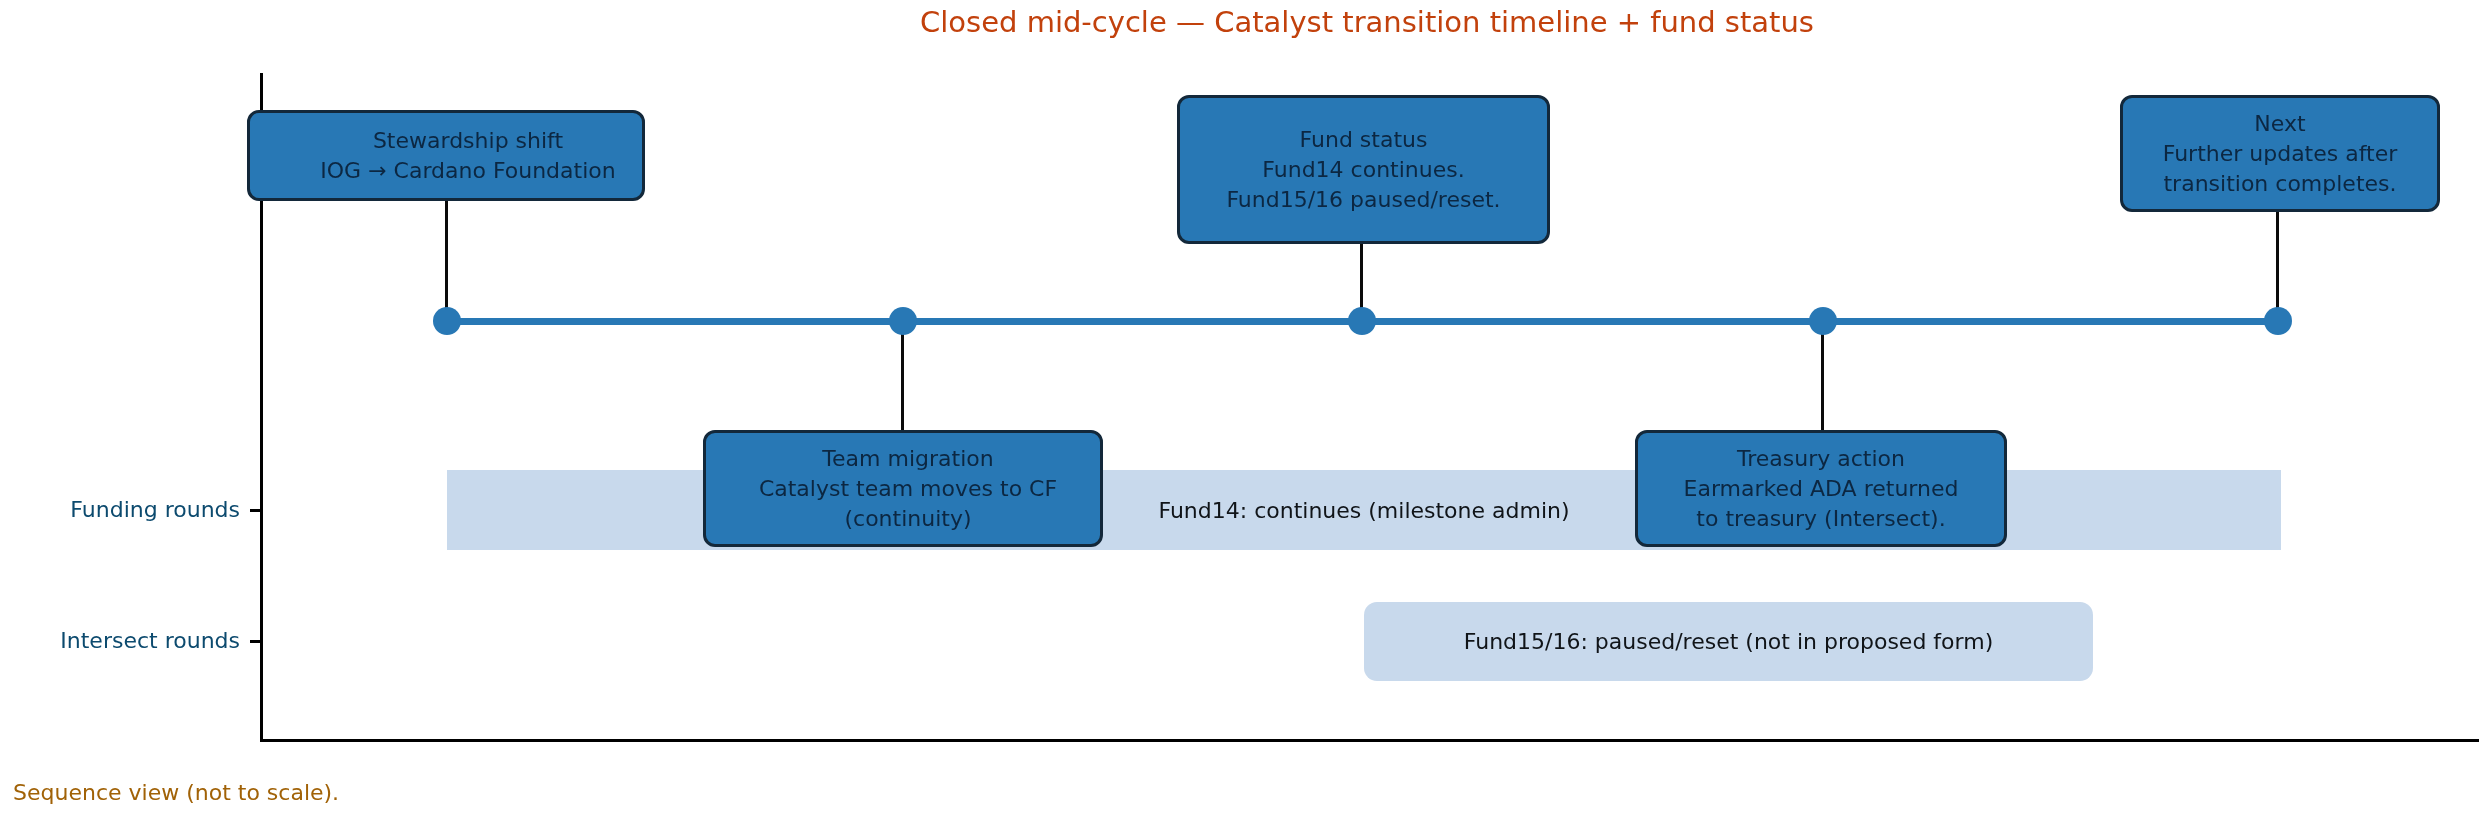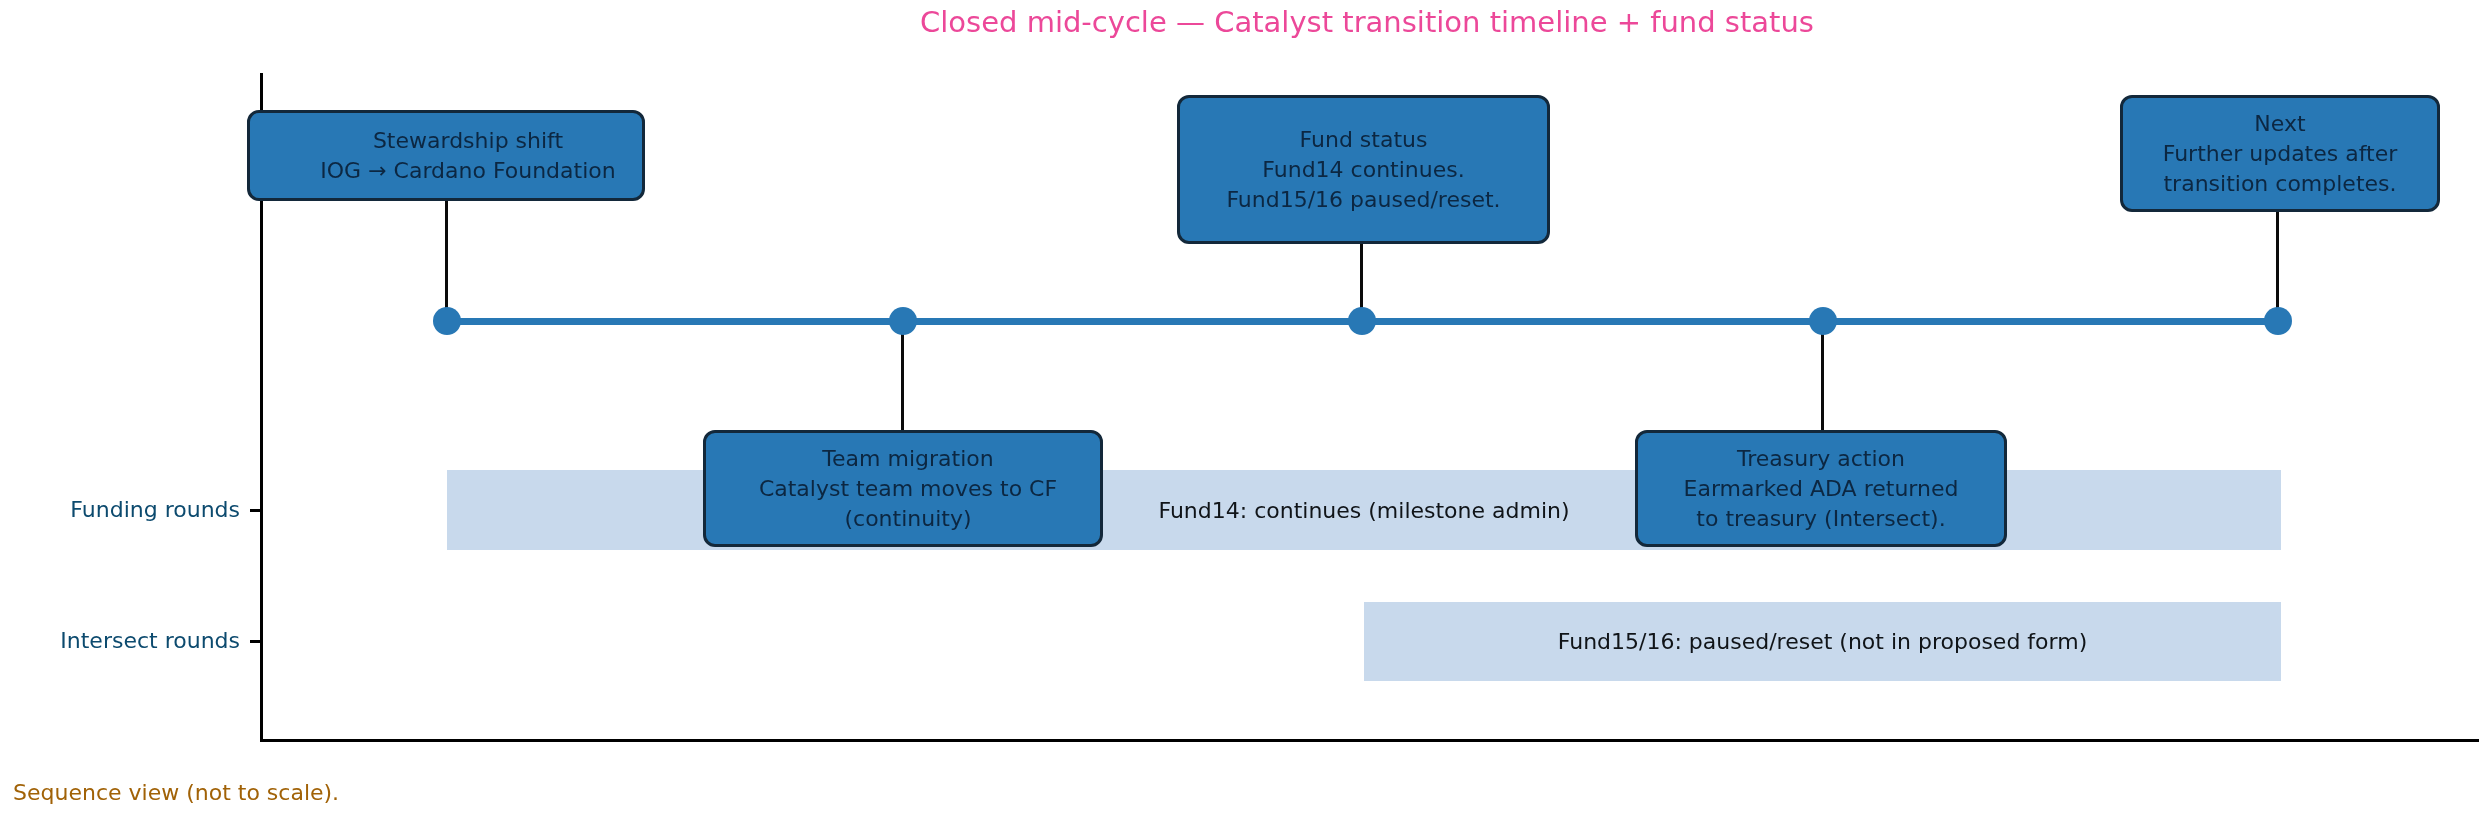--- a/index.html
+++ b/index.html
@@ -5,21 +5,21 @@
   html,body{margin:0;padding:0;background:#ffffff;}
   .figure{
     position:relative;
     width:2479px;height:822px;
     background:#ffffff;
     font-family:"DejaVu Sans", sans-serif;
     overflow:hidden;
   }
   .title{
     position:absolute;left:262px;top:5px;width:2210px;
-    text-align:center;font-size:29px;color:#ec4899;
+    text-align:center;font-size:29px;color:#c2410c;
   }
   .spine{position:absolute;background:#000000;}
   .spine-left{left:260px;top:73px;width:3px;height:668px;}
   .spine-bottom{left:260px;top:739px;width:2219px;height:3px;}
 
   .tickmark{position:absolute;width:11px;height:3px;background:#000000;left:250px;}
   .tick-1{top:509px;}
   .tick-2{top:640px;}
   .ytick-label{
     position:absolute;left:0;width:240px;text-align:right;
@@ -27,21 +27,21 @@
   }
   .ylabel-1{top:495px;}
   .ylabel-2{top:626px;}
 
   .bar{
     position:absolute;background:#c8d9ec;
     display:flex;align-items:center;justify-content:center;
     font-size:22px;color:#101418;
   }
   .bar-fund14{left:447px;top:470px;width:1834px;height:80px;}
-  .bar-fund1516{left:1364px;top:602px;width:917px;height:79px;}
+  .bar-fund1516{left:1364px;top:602px;width:729px;height:79px;border-radius:13px;}
 
   .connector{position:absolute;width:3px;background:#0a0a0a;}
   .c0{left:445px;top:200px;height:121px;}
   .c1{left:901px;top:321px;height:109px;}
   .c2{left:1360px;top:212px;height:109px;}
   .c3{left:1821px;top:321px;height:109px;}
   .c4{left:2276px;top:211px;height:110px;}
 
   .tl-line{position:absolute;left:447px;top:318px;width:1832px;height:7px;background:#2878b5;}
   .dot{position:absolute;width:28px;height:28px;border-radius:50%;background:#2878b5;top:307px;}

